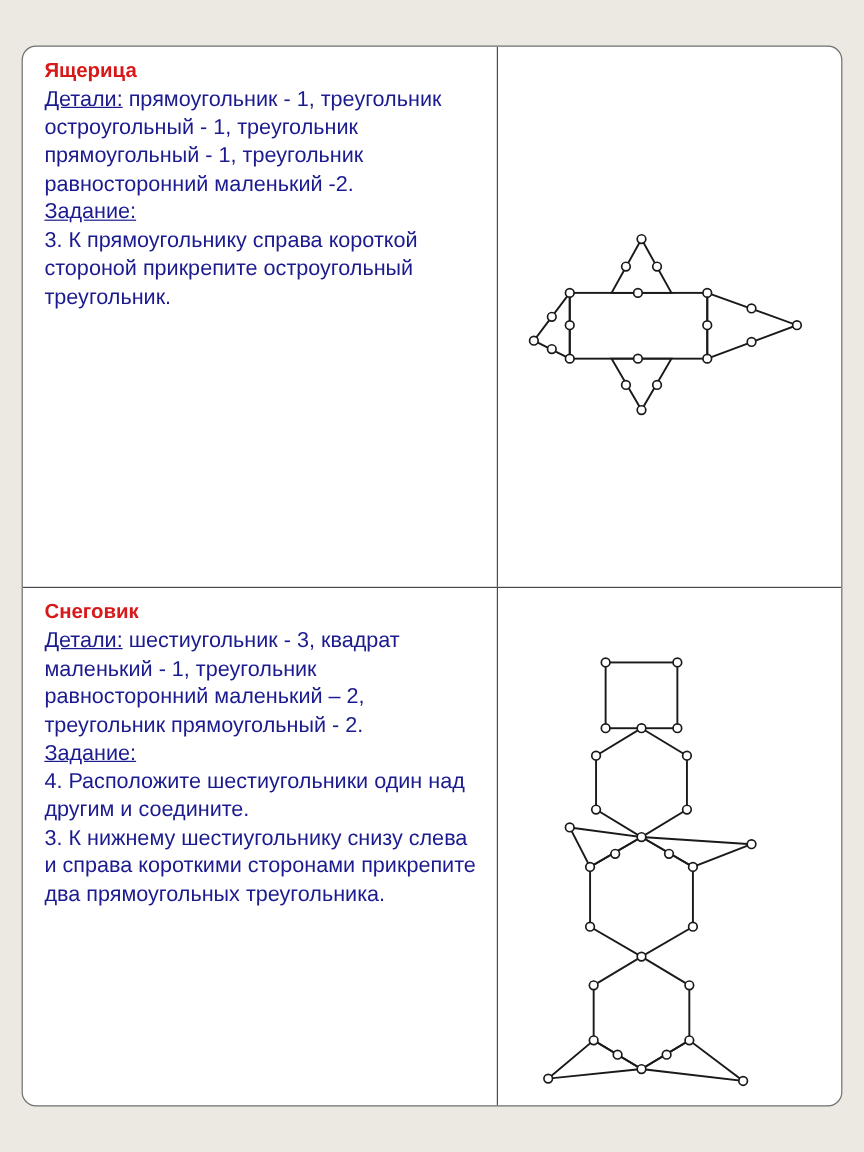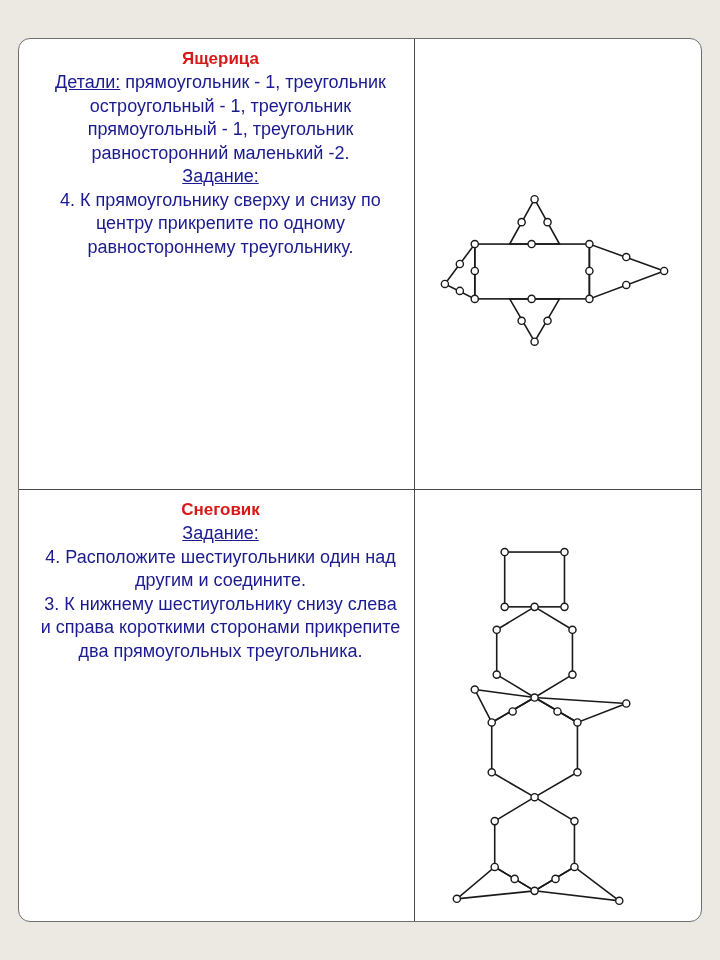--- a/index.html
+++ b/index.html
@@ -24,21 +24,20 @@
     border-radius: 12px;
     box-sizing: border-box;
     overflow: hidden;
   }
   .table {
     position: absolute;
     left: 0;
     top: 0;
     width: 100%;
     height: 100%;
-    text-align: center;
   }
   .row {
     position: absolute;
     left: 0;
     width: 100%;
     box-sizing: border-box;
   }
   .row-1 { top: 0; height: 450px; }
   .row-2 { top: 450px; height: 434px; border-top: 1px solid #4a4a4a; }
 
@@ -88,21 +87,21 @@
 <body>
 
 <div class="page">
   <div class="table">
 
     <div class="row row-1">
       <div class="cell-text">
         <p class="title">Ящерица</p>
         <p class="para"><span class="lbl">Детали:</span><span> прямоугольник - 1, треугольник остроугольный - 1, треугольник прямоугольный - 1, треугольник равносторонний маленький -2.</span></p>
         <p class="para"><span class="lbl">Задание:</span></p>
-        <p class="para">4. К прямоугольнику сверху и снизу по центру прикрепите по одному равностороннему треугольнику.</p>
+        <p class="para">3. К прямоугольнику справа короткой стороной прикрепите остроугольный треугольник.</p>
       </div>
       <div class="cell-figure">
         <svg class="fig-svg" viewBox="0 0 287 450">
           <g fill="none" stroke="#1a1a1a" stroke-width="1.6">
 
             <rect x="60" y="205" width="115" height="55"></rect>
 
             <path d="M60 205 L60 260 L30 245 Z"></path>
 
             <path d="M175 205 L175 260 L250 232 Z"></path>
@@ -133,20 +132,21 @@
               <circle cx="133" cy="282" r="3.6"></circle>
             <circle cx="120" cy="303" r="3.6"></circle>
           </g>
         </svg>
       </div>
     </div>
 
     <div class="row row-2">
       <div class="cell-text">
         <p class="title">Снеговик</p>
+        <p class="para"><span class="lbl">Детали:</span><span> шестиугольник - 3, квадрат маленький - 1, треугольник равносторонний маленький – 2, треугольник прямоугольный - 2.</span></p>
         <p class="para"><span class="lbl">Задание:</span></p>
         <p class="para">4. Расположите шестиугольники один над другим и соедините.</p>
         <p class="para">3. К нижнему шестиугольнику снизу слева и справа короткими сторонами прикрепите два прямоугольных треугольника.</p>
       </div>
       <div class="cell-figure">
         <svg class="fig-svg" viewBox="0 0 287 434">
           <g fill="none" stroke="#1a1a1a" stroke-width="1.6">
 
             <rect x="90" y="62" width="60" height="55"></rect>
 

